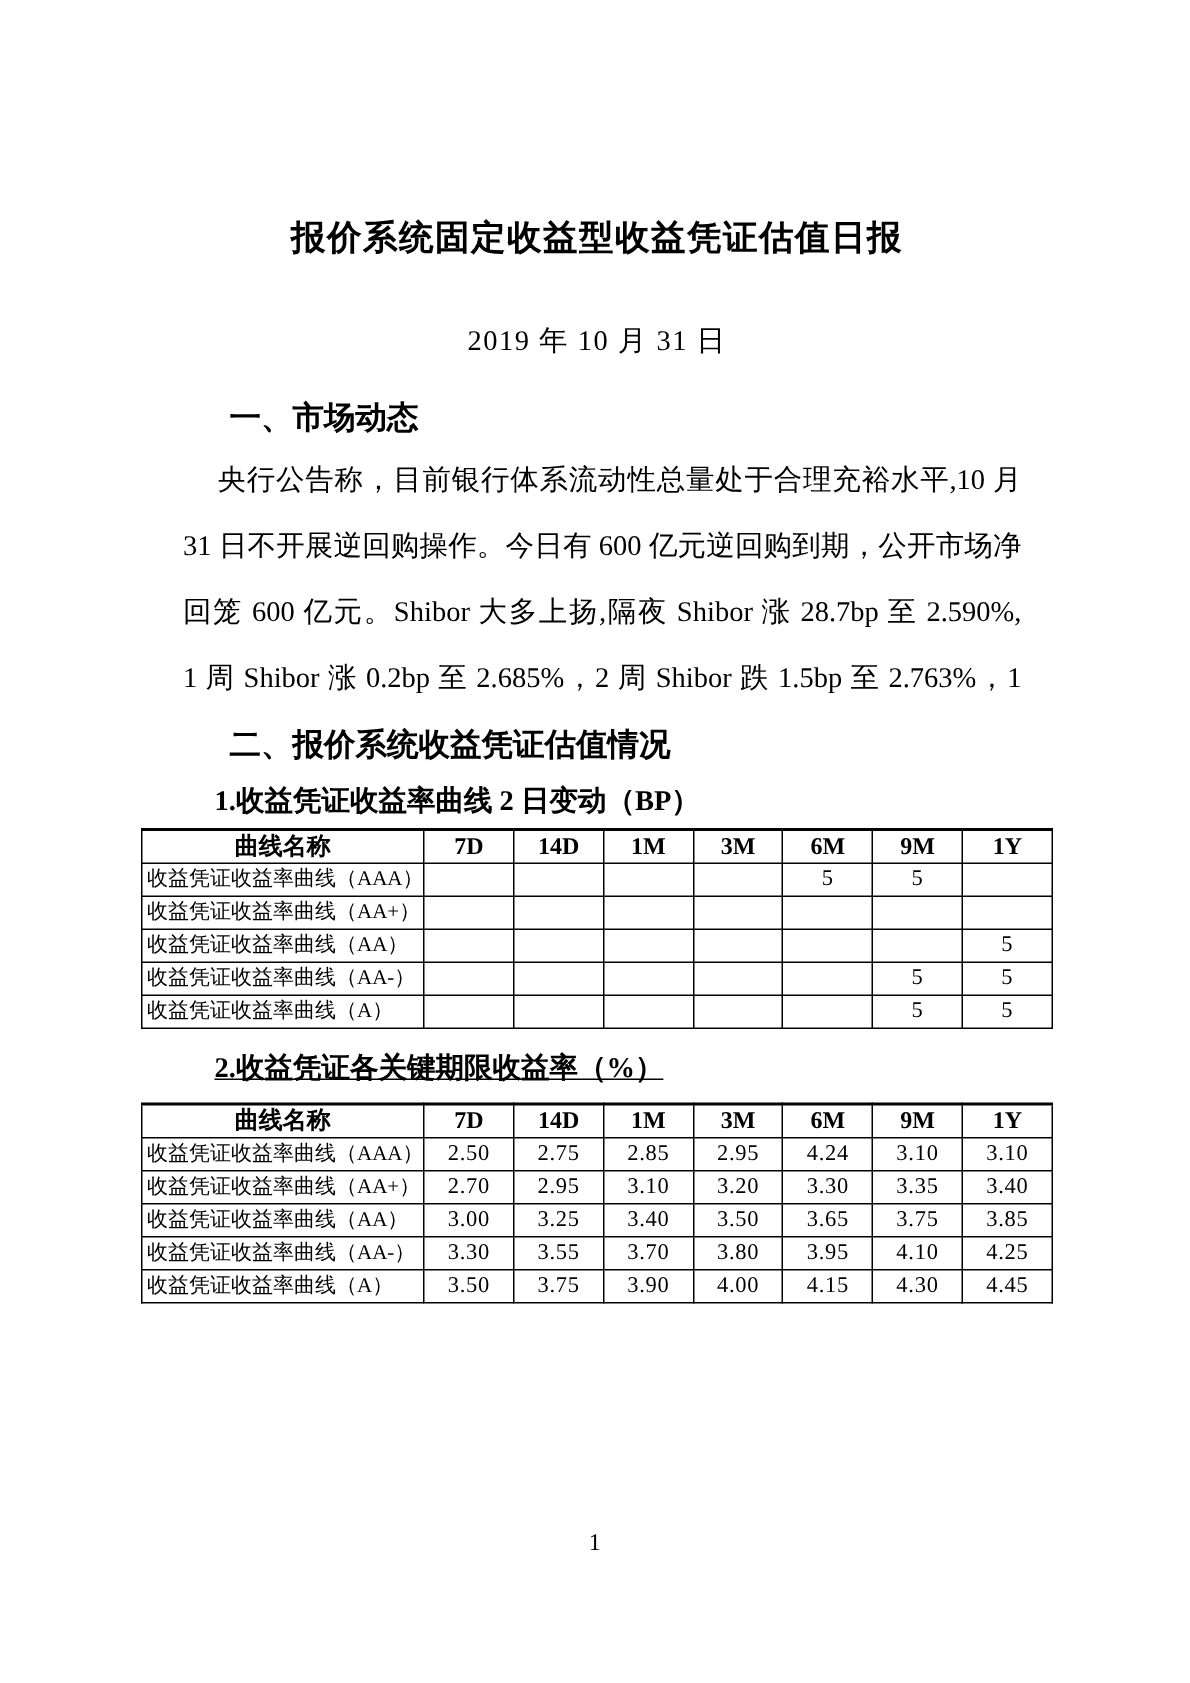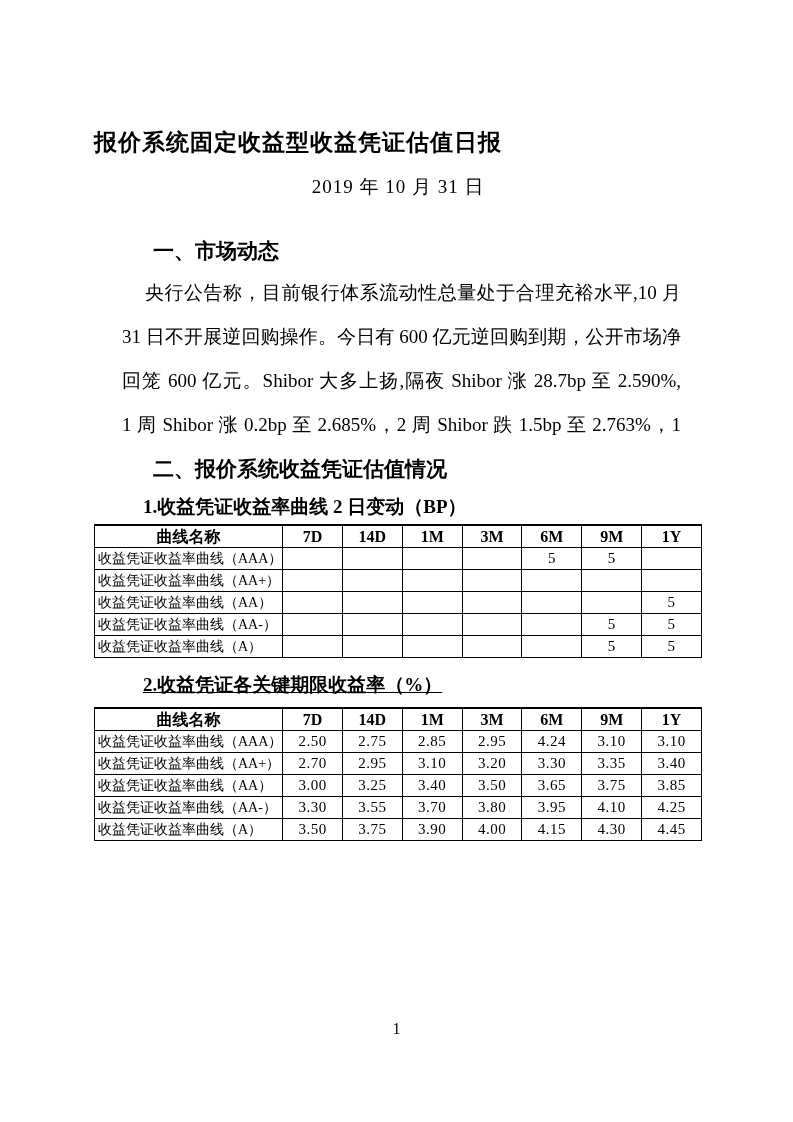--- a/index.html
+++ b/index.html
@@ -12,38 +12,39 @@
     height: 1122px;
     margin: 0 auto;
     background: #ffffff;
     color: #000000;
     font-family: "Liberation Serif", serif;
     padding: 126px 91px 0 94px;
     overflow: hidden;
   }
 
   .doc-title {
-    margin: 0;
+    margin: 16px;
     font-family: "Liberation Sans", sans-serif;
     font-weight: bold;
     font-size: 23px;
     line-height: 32px;
+    text-align: center;
     letter-spacing: 1px;
   }
 
   .doc-date {
-    margin-top: 18px;
+    margin-top: 43px;
     font-size: 19px;
     line-height: 22px;
     text-align: center;
     letter-spacing: 1px;
   }
 
   .section-heading {
-    margin: 41px 0 0 59px;
+    margin: 28px 0 0 59px;
     font-family: "Liberation Sans", sans-serif;
     font-weight: bold;
     font-size: 21px;
     line-height: 24px;
   }
   .section-heading.second { margin-top: 10px; }
 
   .para { margin-top: 8px; }
   .para .line {
     font-size: 19px;

